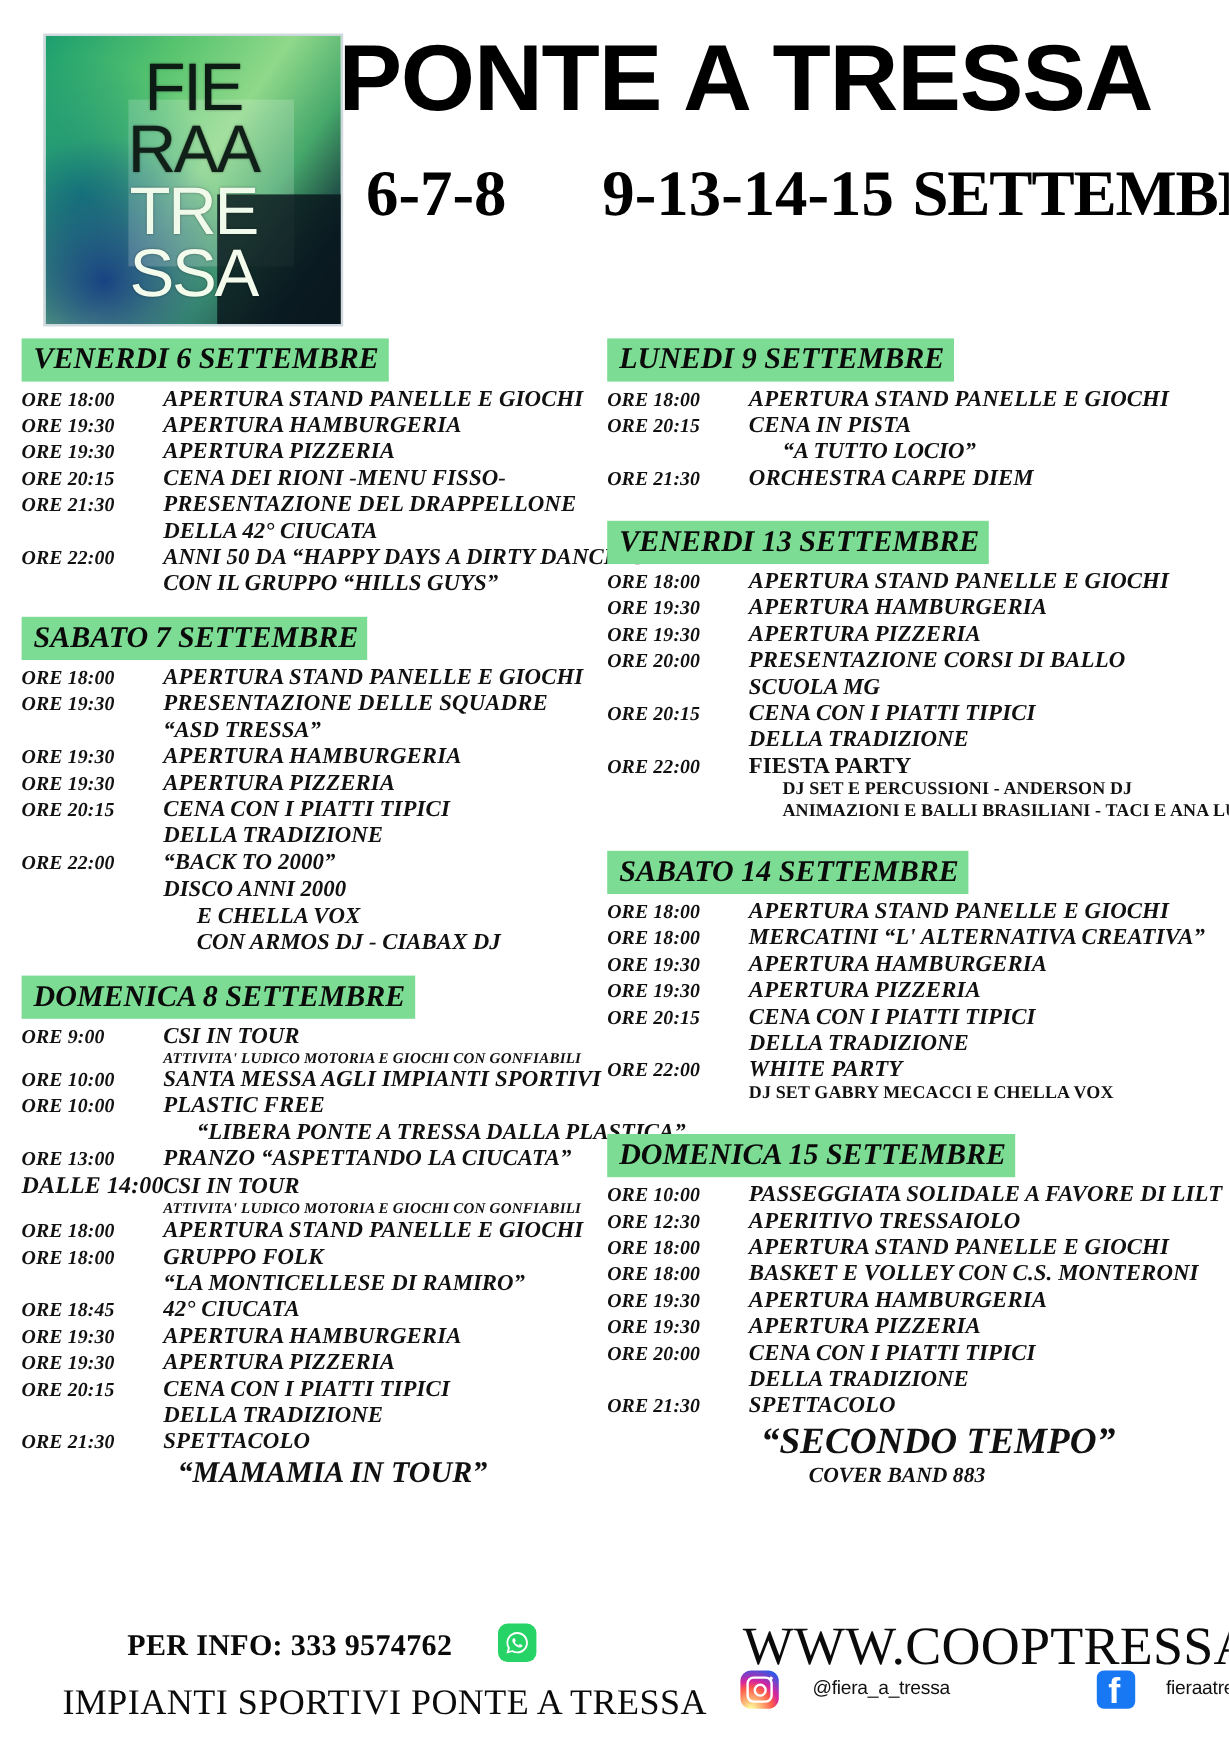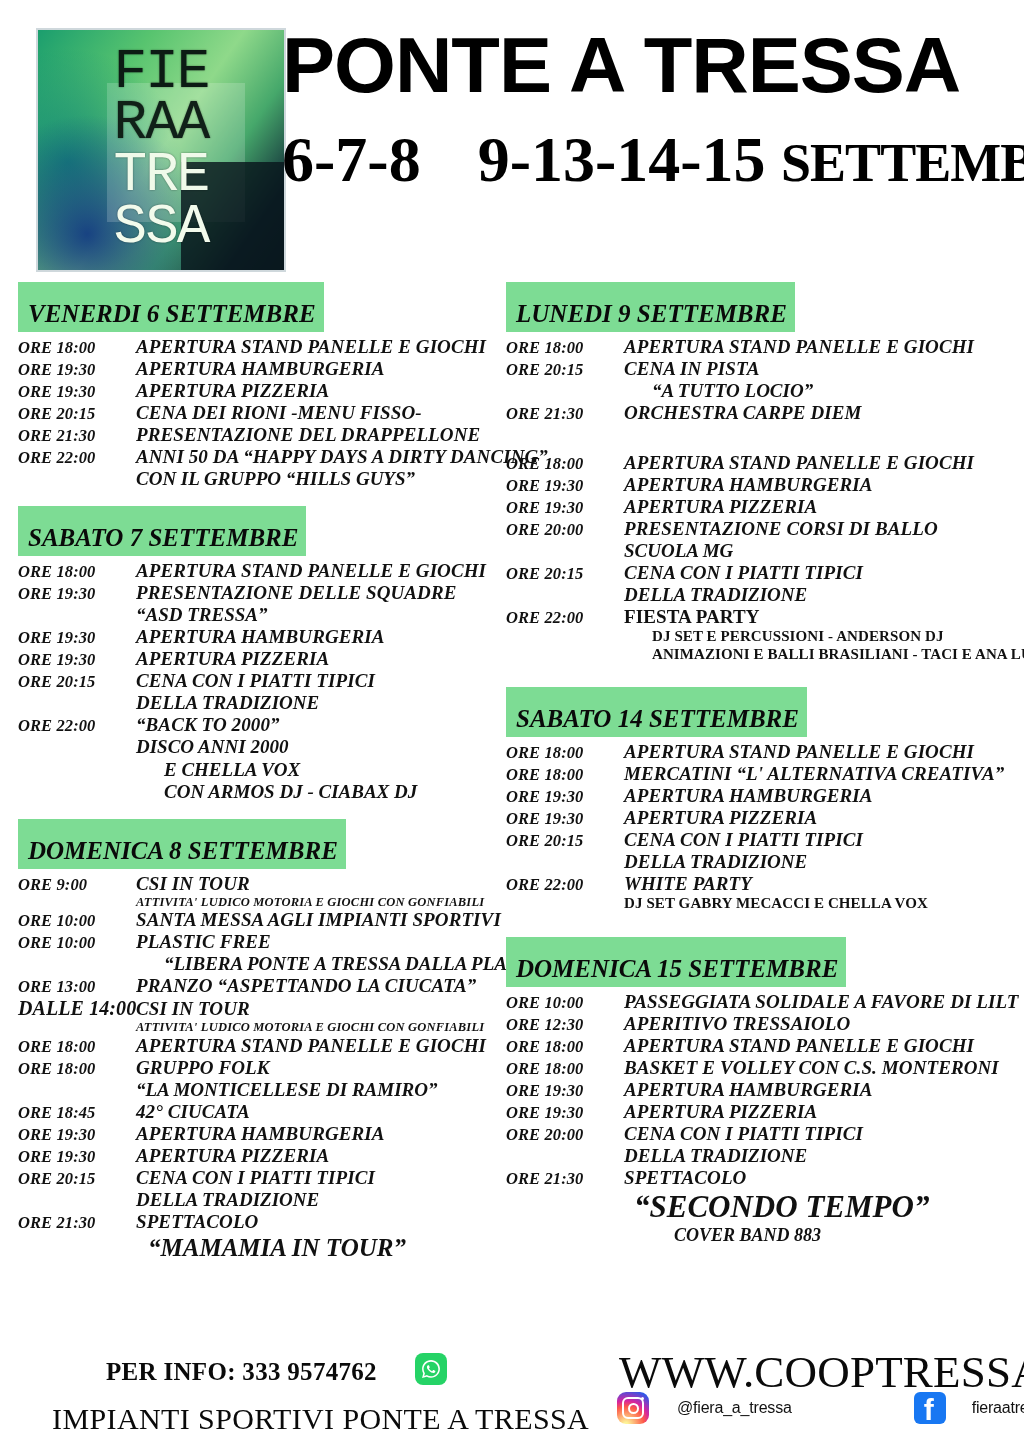--- a/index.html
+++ b/index.html
@@ -29,21 +29,21 @@
     position:absolute;left:28%;top:22%;width:56%;height:58%;
     background:rgba(255,255,255,0.18);
   }
   .logo-dark{
     position:absolute;left:58%;top:55%;width:42%;height:45%;
     background:rgba(8,22,28,0.82);
   }
   .logo-text{
     position:absolute;left:0;top:0;width:100%;height:100%;
     display:flex;flex-direction:column;justify-content:center;align-items:center;
-    font-family:Liberation Mono, monospace;
+    font-family:Liberation Sans, sans-serif;
     font-weight:400;letter-spacing:-2px;line-height:0.92;
     font-size:56px;color:#e9f7e4;
     text-shadow:0 0 2px rgba(0,0,0,0.45);
   }
   .logo-text span{display:block;mix-blend-mode:normal;}
   .logo-text .l1{color:#0c1b14;}
   .logo-text .l2{color:#102018;}
   .logo-text .l3{color:#f0faea;}
   .logo-text .l4{color:#f2fbec;}
 
@@ -62,37 +62,37 @@
   .title-dates{
     position:absolute;left:282px;top:128px;width:730px;
     font-family:"Liberation Serif", serif;
     font-weight:bold;
     font-size:62px;
     line-height:1;
     color:#000;
     white-space:nowrap;
     letter-spacing:0px;
   }
-  .title-dates .d-a{font-size:64px;}
+  .title-dates .d-a{font-size:54px;margin-left:23px;}
   .title-dates .d-gap{display:inline-block;width:26px;}
   .title-dates .d-m{font-size:54px;letter-spacing:-1px;}
 
   
   .col{position:absolute;top:282px;}
   .col-left{left:18px;width:470px;}
   .col-right{left:506px;width:500px;}
 
   .day-bar{
     display:block;
     background:#7ddc94;
     font-style:italic;
     font-weight:bold;
     font-size:25px;
     line-height:1.32;
-    padding:15px 8px 2px 10px;
+    padding:1px 8px 2px 10px;
     color:#0a0a0a;
     white-space:nowrap;
     width:max-content;
     max-width:100%;
   }
   .day-block{margin-bottom:2px;}
   .rows{margin-top:4px;}
 
   .row{
     display:flex;
@@ -230,20 +230,21 @@
             <div class="e">APERTURA PIZZERIA</div>
           </div>
           <div class="row">
             <div class="t">ORE 20:15</div>
             <div class="e">CENA DEI RIONI  -MENU FISSO-</div>
           </div>
           <div class="row">
             <div class="t">ORE 21:30</div>
             <div class="e">PRESENTAZIONE DEL DRAPPELLONE</div>
           </div>
+          <div class="cont">DELLA 42° CIUCATA</div>
           <div class="row">
             <div class="t">ORE 22:00</div>
             <div class="e">ANNI 50  DA “HAPPY DAYS A DIRTY DANCING”</div>
           </div>
           <div class="cont">CON IL GRUPPO “HILLS GUYS”</div>
         </div>
       </div>
       <div class="gap-md"></div>
       <div class="day-block">
         <div class="day-bar">SABATO 7 SETTEMBRE</div>
@@ -356,20 +357,21 @@
           </div>
           <div class="cont ind">“A TUTTO LOCIO”</div>
           <div class="row">
             <div class="t">ORE 21:30</div>
             <div class="e">ORCHESTRA CARPE DIEM</div>
           </div>
         </div>
       </div>
       <div class="gap-lg"></div>
       <div class="day-block">
+        <div class="day-bar">VENERDI 13 SETTEMBRE</div>
         <div class="rows">
           <div class="row">
             <div class="t">ORE 18:00</div>
             <div class="e">APERTURA STAND PANELLE E GIOCHI</div>
           </div>
           <div class="row">
             <div class="t">ORE 19:30</div>
             <div class="e">APERTURA HAMBURGERIA</div>
           </div>
           <div class="row">

